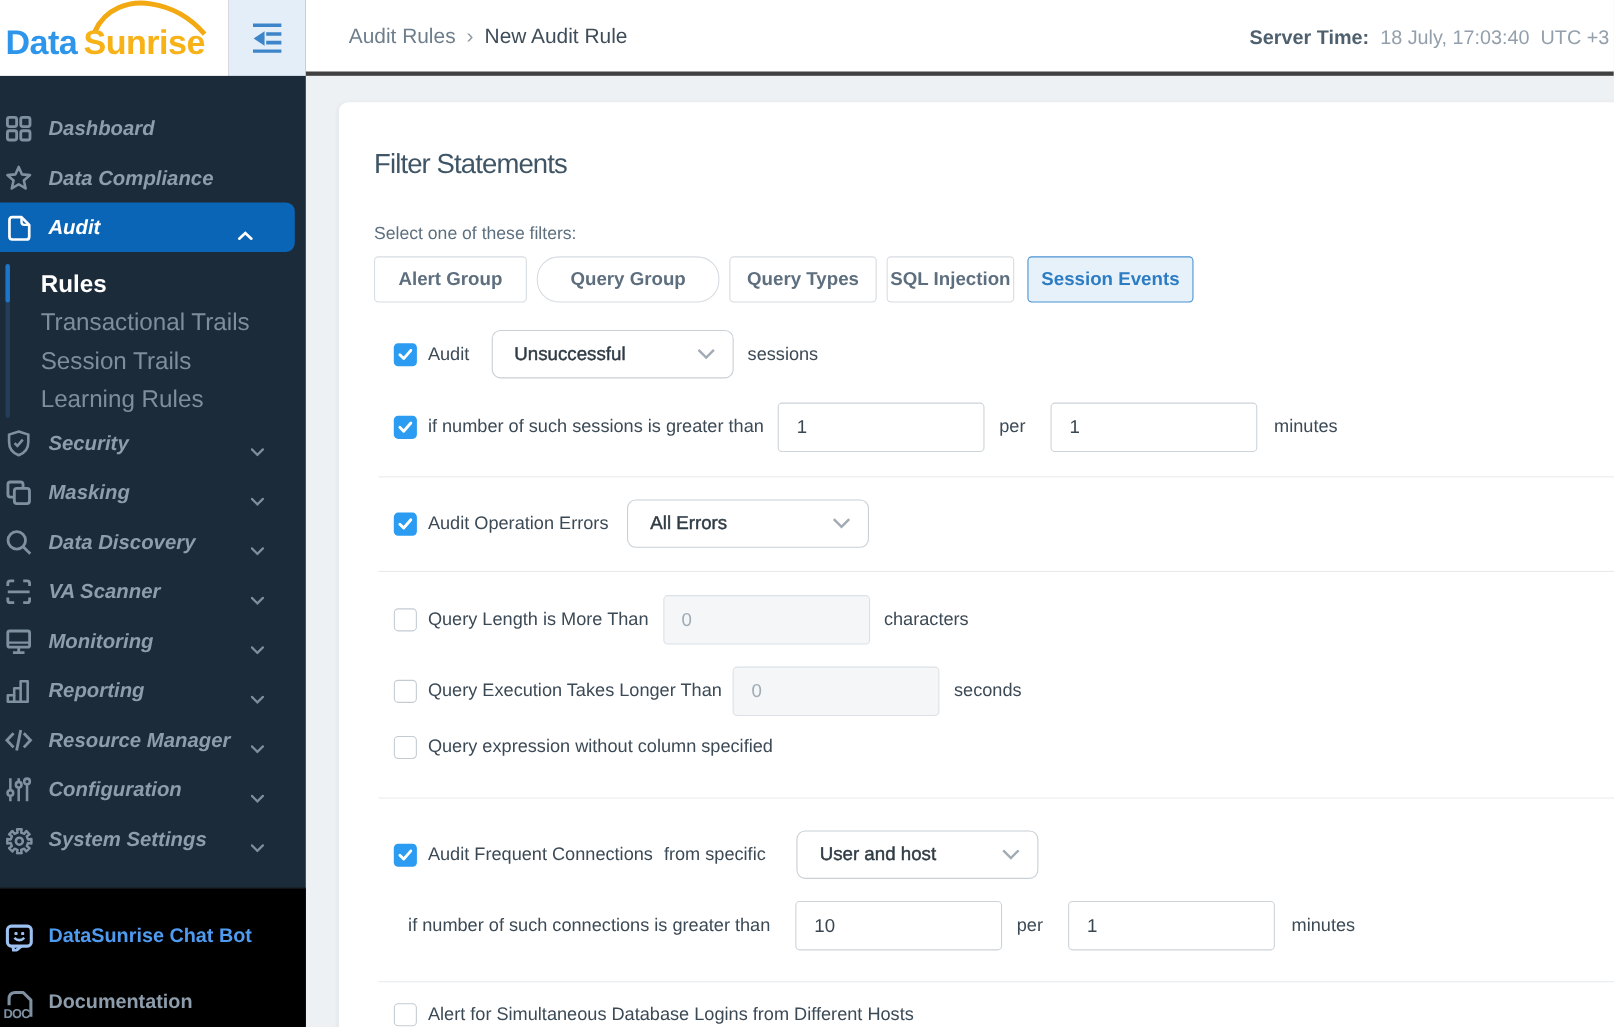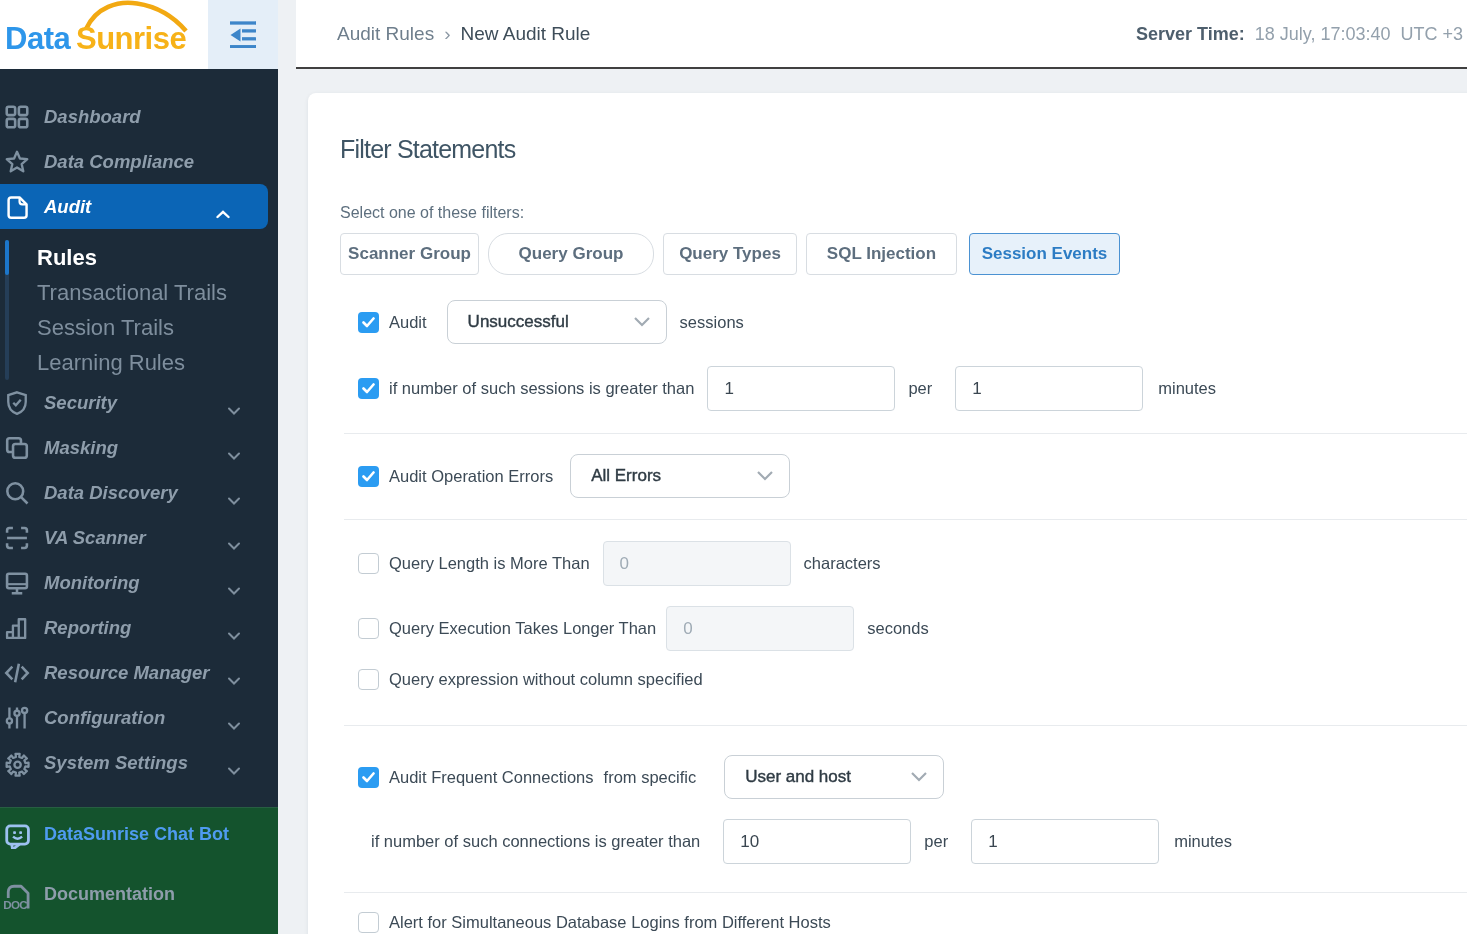--- a/index.html
+++ b/index.html
@@ -12,46 +12,46 @@
 #menu { position:absolute; left:0; top:69px; width:278px; height:738px; overflow:hidden; padding-top:25px; }
 .mitem { display:flex; align-items:center; height:45px; padding-left:3px; color:#8e9dab; font-size:18.5px; font-weight:700; position:relative;font-style:italic; }
 .mitem .ic { width:28px; height:28px; margin-right:13px; flex:0 0 28px; display:flex; align-items:center; justify-content:center; }
 .mitem .chev { position:absolute; right:38px; top:50%; margin-top:-5px; }
 .mitem.active { background:#0b65b6; width:268px; border-radius:0 8px 8px 0; color:#fff; }
 #submenu { position:relative; padding:11px 0 0 0; }
 #submenu:before { content:""; position:absolute; left:5px; top:11px; bottom:0; width:4px; background:#253e58; border-radius:2px; }
 .sitem { display:flex; align-items:center; height:35px; padding-left:37px; color:#7e8e9d; font-size:22px; }
 .sitem.active { color:#fff; font-weight:700; }
 #submenu .bar { position:absolute; left:5px; top:11px; height:35px; width:4px; background:#1c76ca; border-radius:2px; z-index:2; }
-#bottomSec { position:absolute; left:0; bottom:0; width:278px; height:127px; background:#14532d; border-top:1px solid rgba(125,145,165,0.18); padding-top:4px; }
+#bottomSec { position:absolute; left:0; bottom:0; width:278px; height:127px; background:#000000; border-top:1px solid rgba(125,145,165,0.18); padding-top:20px; }
 .bitem { display:flex; align-items:center; height:45px; padding-left:3px; font-size:18px; font-weight:700; }
 .bitem .ic { width:28px; height:28px; margin-right:13px; flex:0 0 28px; display:flex; align-items:center; justify-content:center; }
 #chatbot { color:#4f9bf0; }
 #docs { color:#8e9dab; margin-top:15px; }
 
 
-#header { position:absolute; left:296px; top:0; right:0; height:69px; background:#fff; border-bottom:2px solid #404040; }
+#header { position:absolute; left:276px; top:0; right:0; height:69px; background:#fff; border-bottom:4px solid #404040; }
 #crumbs { position:absolute; left:41px; top:23px; font-size:19px; color:#6e7e8c; }
 #crumbs .sep { color:#8d99a5; margin:0 10px; }
 #crumbs .cur { color:#3e4d59; }
 #stime { position:absolute; right:4px; top:24px; font-size:18px; color:#93a0ac; }
 #stime b { color:#4e5f6d; font-weight:700; margin-right:10px; }
 
 
 #content { position:absolute; left:278px; top:69px; right:0; bottom:0; background:#eef1f4; }
 #card { position:absolute; left:30px; top:24px; width:1700px; height:1400px; background:#fff; border-radius:8px; box-shadow:0 1px 4px rgba(30,45,60,0.08); padding-left:32px; }
 h1 { font-size:25px; font-weight:400; color:#3f5565; margin-top:42px; letter-spacing:-0.8px; }
 .lbl { font-size:16px; color:#5d6f7e; }
 #selLbl { margin-top:40px; }
 #btnRow { margin-top:11px; height:42px; display:flex; }
 .fbtn { display:inline-flex; align-items:center; justify-content:center; height:42px; border:1px solid #d8dde2; border-radius:4px; background:#fff; color:#5d6e7e; font-size:17px; font-weight:700; margin-right:9px; }
 .fbtn.b1 { width:139px; }
 .fbtn.b2 { width:166px;border-radius:20px; }
 .fbtn.b3 { width:134px; }
-.fbtn.b4 { width:151px; margin-right:12px; }
+.fbtn.b4 { width:116px; margin-right:12px; }
 .fbtn.active { background:#e7f1fa; border:1px solid #4b92d2; color:#2c7cc4; width:151px; }
 
 .row { display:flex; align-items:center; position:relative; }
 .cb { width:21px; height:21px; border-radius:4px; flex:0 0 21px; }
 .cb.on { background:#2b9cf2; display:flex; align-items:center; justify-content:center; }
 .cb.off { background:#fff; border:1px solid #c3ccd3; }
 .rowlbl { font-size:16.5px; color:#3c4a56; margin-left:10px; }
 .sel { height:44px; border:1px solid #c9d0d6; border-radius:8px; background:#fff; display:flex; align-items:center; padding-left:20px; font-size:17px; color:#2f3b44; font-weight:400; -webkit-text-stroke:0.4px #2f3b44; position:relative; }
 .sel svg { position:absolute; right:16px; top:50%; margin-top:-5px; }
 .inp { height:45px; border:1px solid #ccd4da; border-radius:4px; background:#fff; display:flex; align-items:center; padding-left:16px; font-size:17px; color:#3a4650; width:188px; }
@@ -230,21 +230,21 @@
 <div id="header">
   <div id="crumbs">Audit Rules<span class="sep">›</span><span class="cur">New Audit Rule</span></div>
   <div id="stime"><b>Server Time:</b>18 July, 17:03:40&nbsp; UTC +3</div>
 </div>
 
 <div id="content">
   <div id="card">
     <h1>Filter Statements</h1>
     <div class="lbl" id="selLbl">Select one of these filters:</div>
     <div id="btnRow">
-      <div class="fbtn b1">Scanner Group</div>
+      <div class="fbtn b1">Alert Group</div>
       <div class="fbtn b2">Query Group</div>
       <div class="fbtn b3">Query Types</div>
       <div class="fbtn b4">SQL Injection</div>
       <div class="fbtn active">Session Events</div>
     </div>
 
     <div class="row" style="margin-top:25px; margin-left:18px;">
       <div class="cb on">
           <svg width="13" height="11" viewBox="0 0 13 11">
             <path d="M1.5 5.5 L5 9 L11.5 1.5" fill="none" stroke="#fff" stroke-width="2.6" stroke-linecap="round" stroke-linejoin="round"></path>

